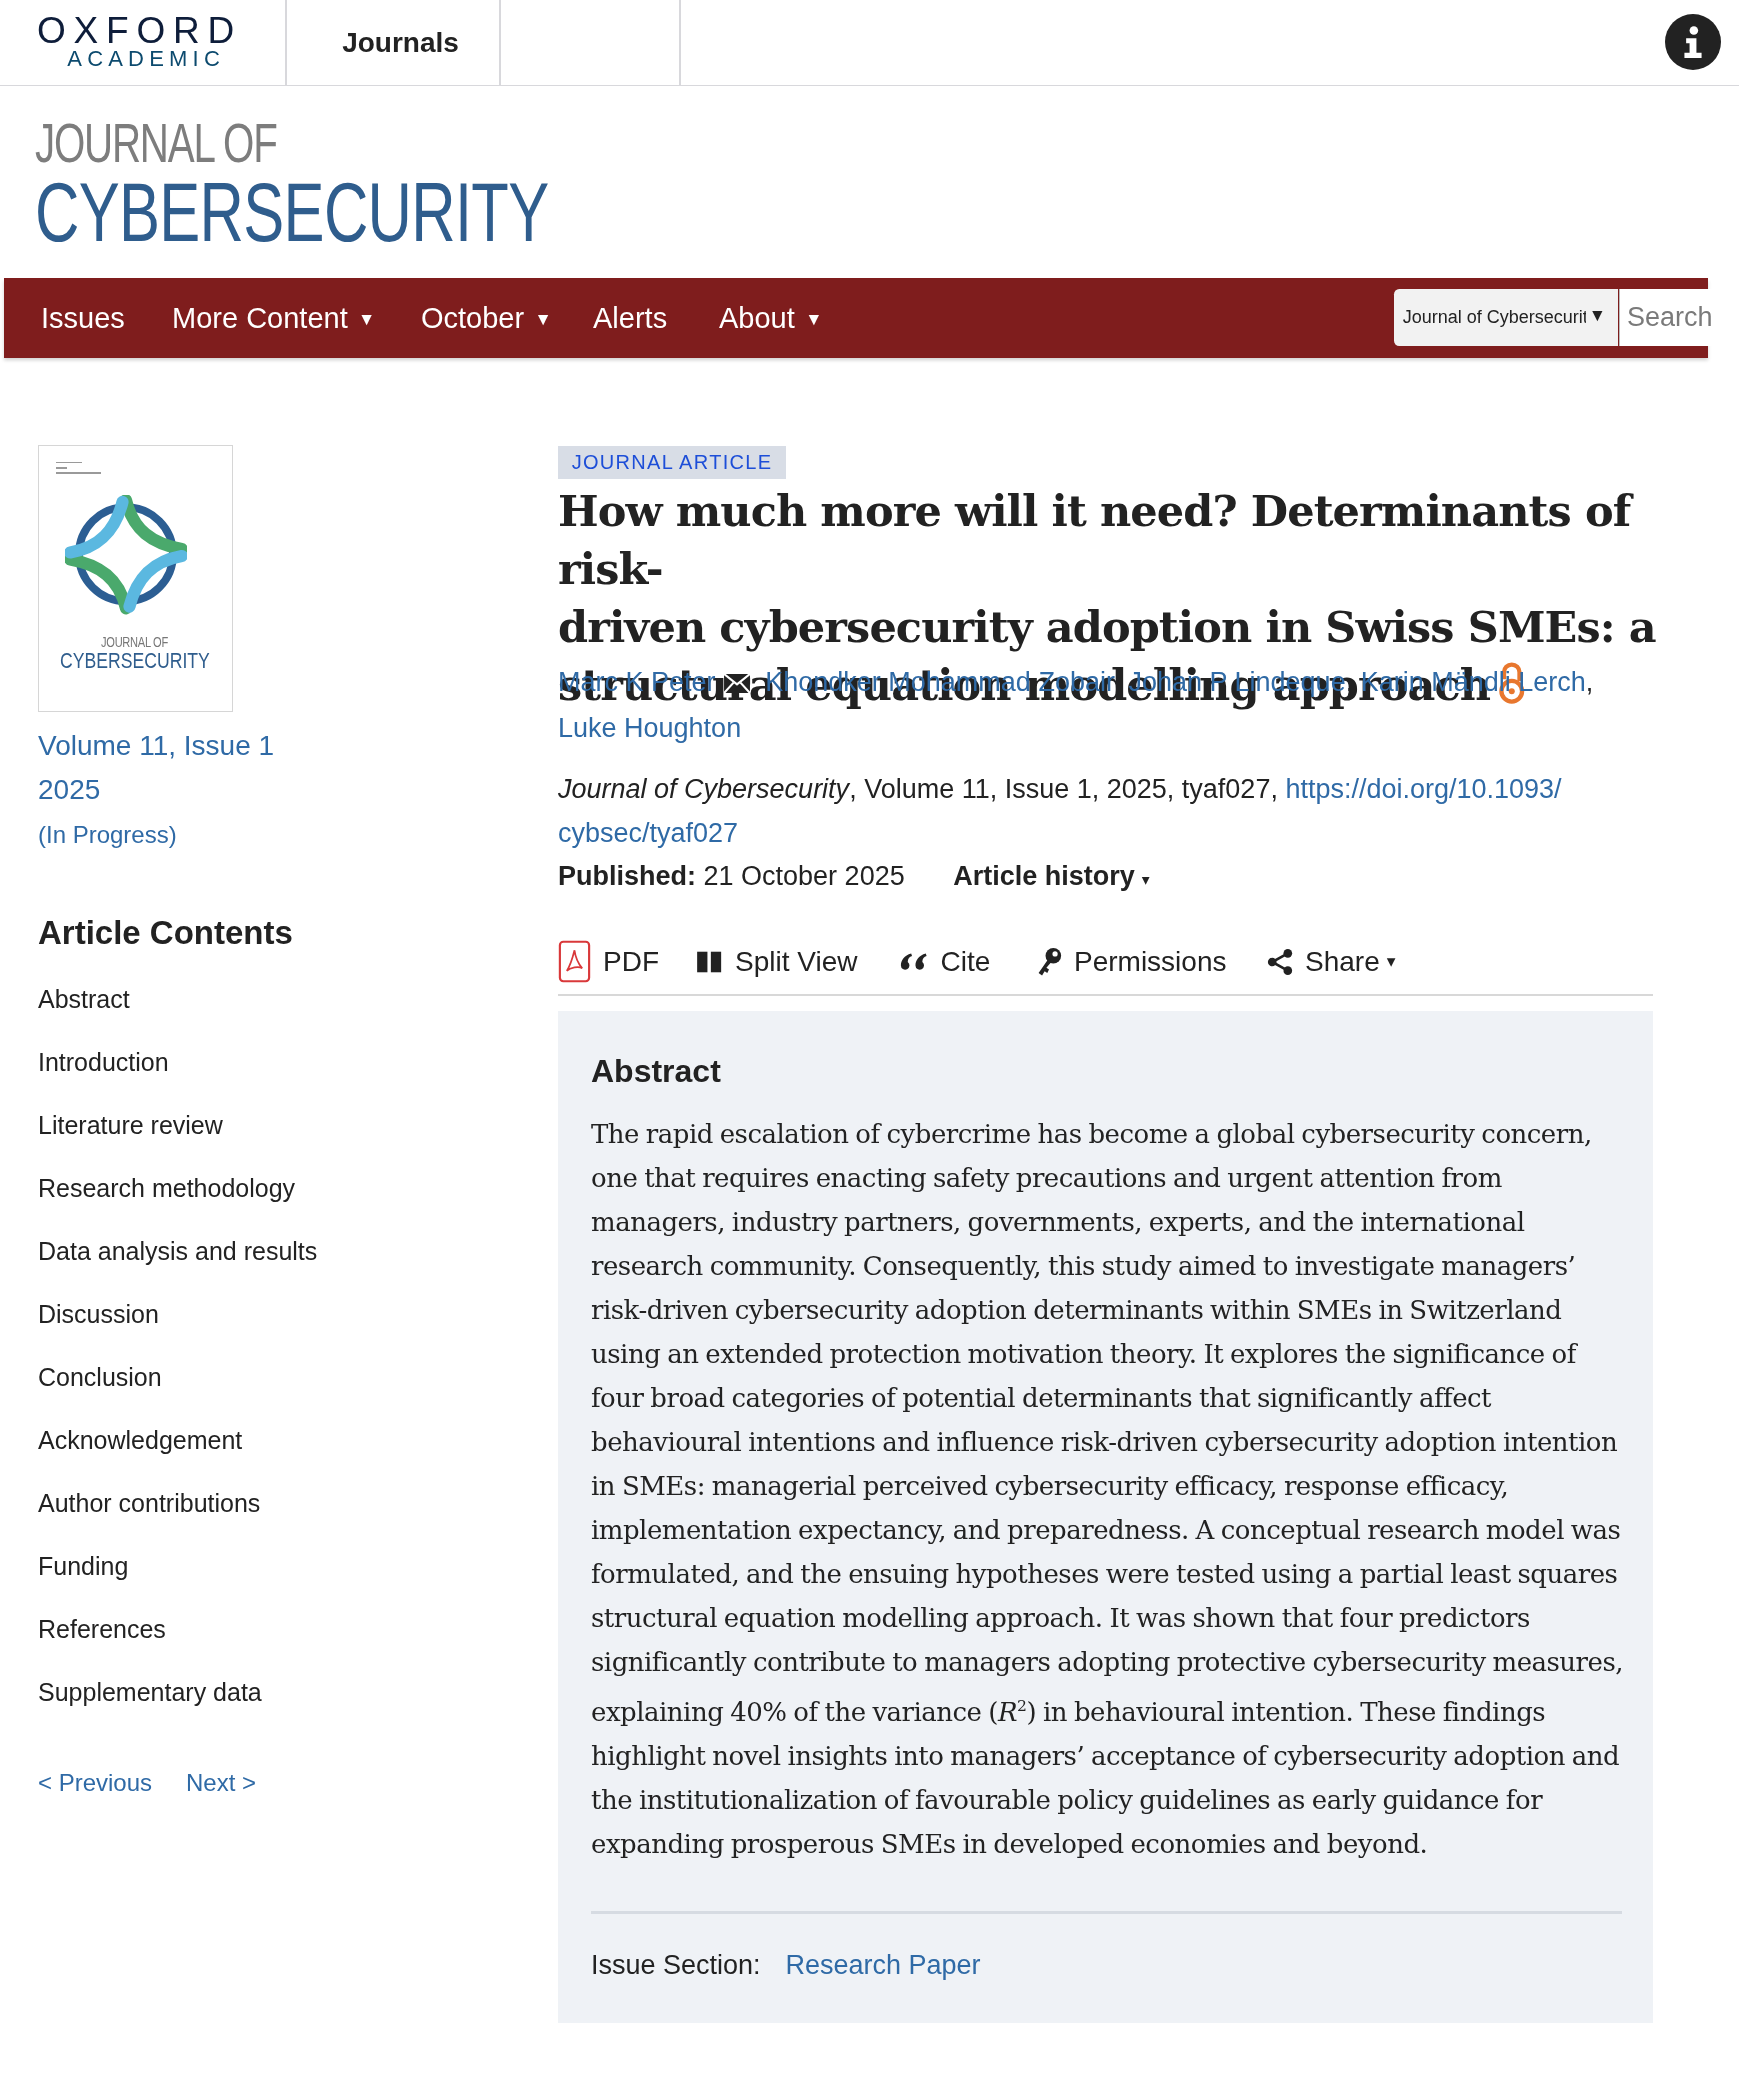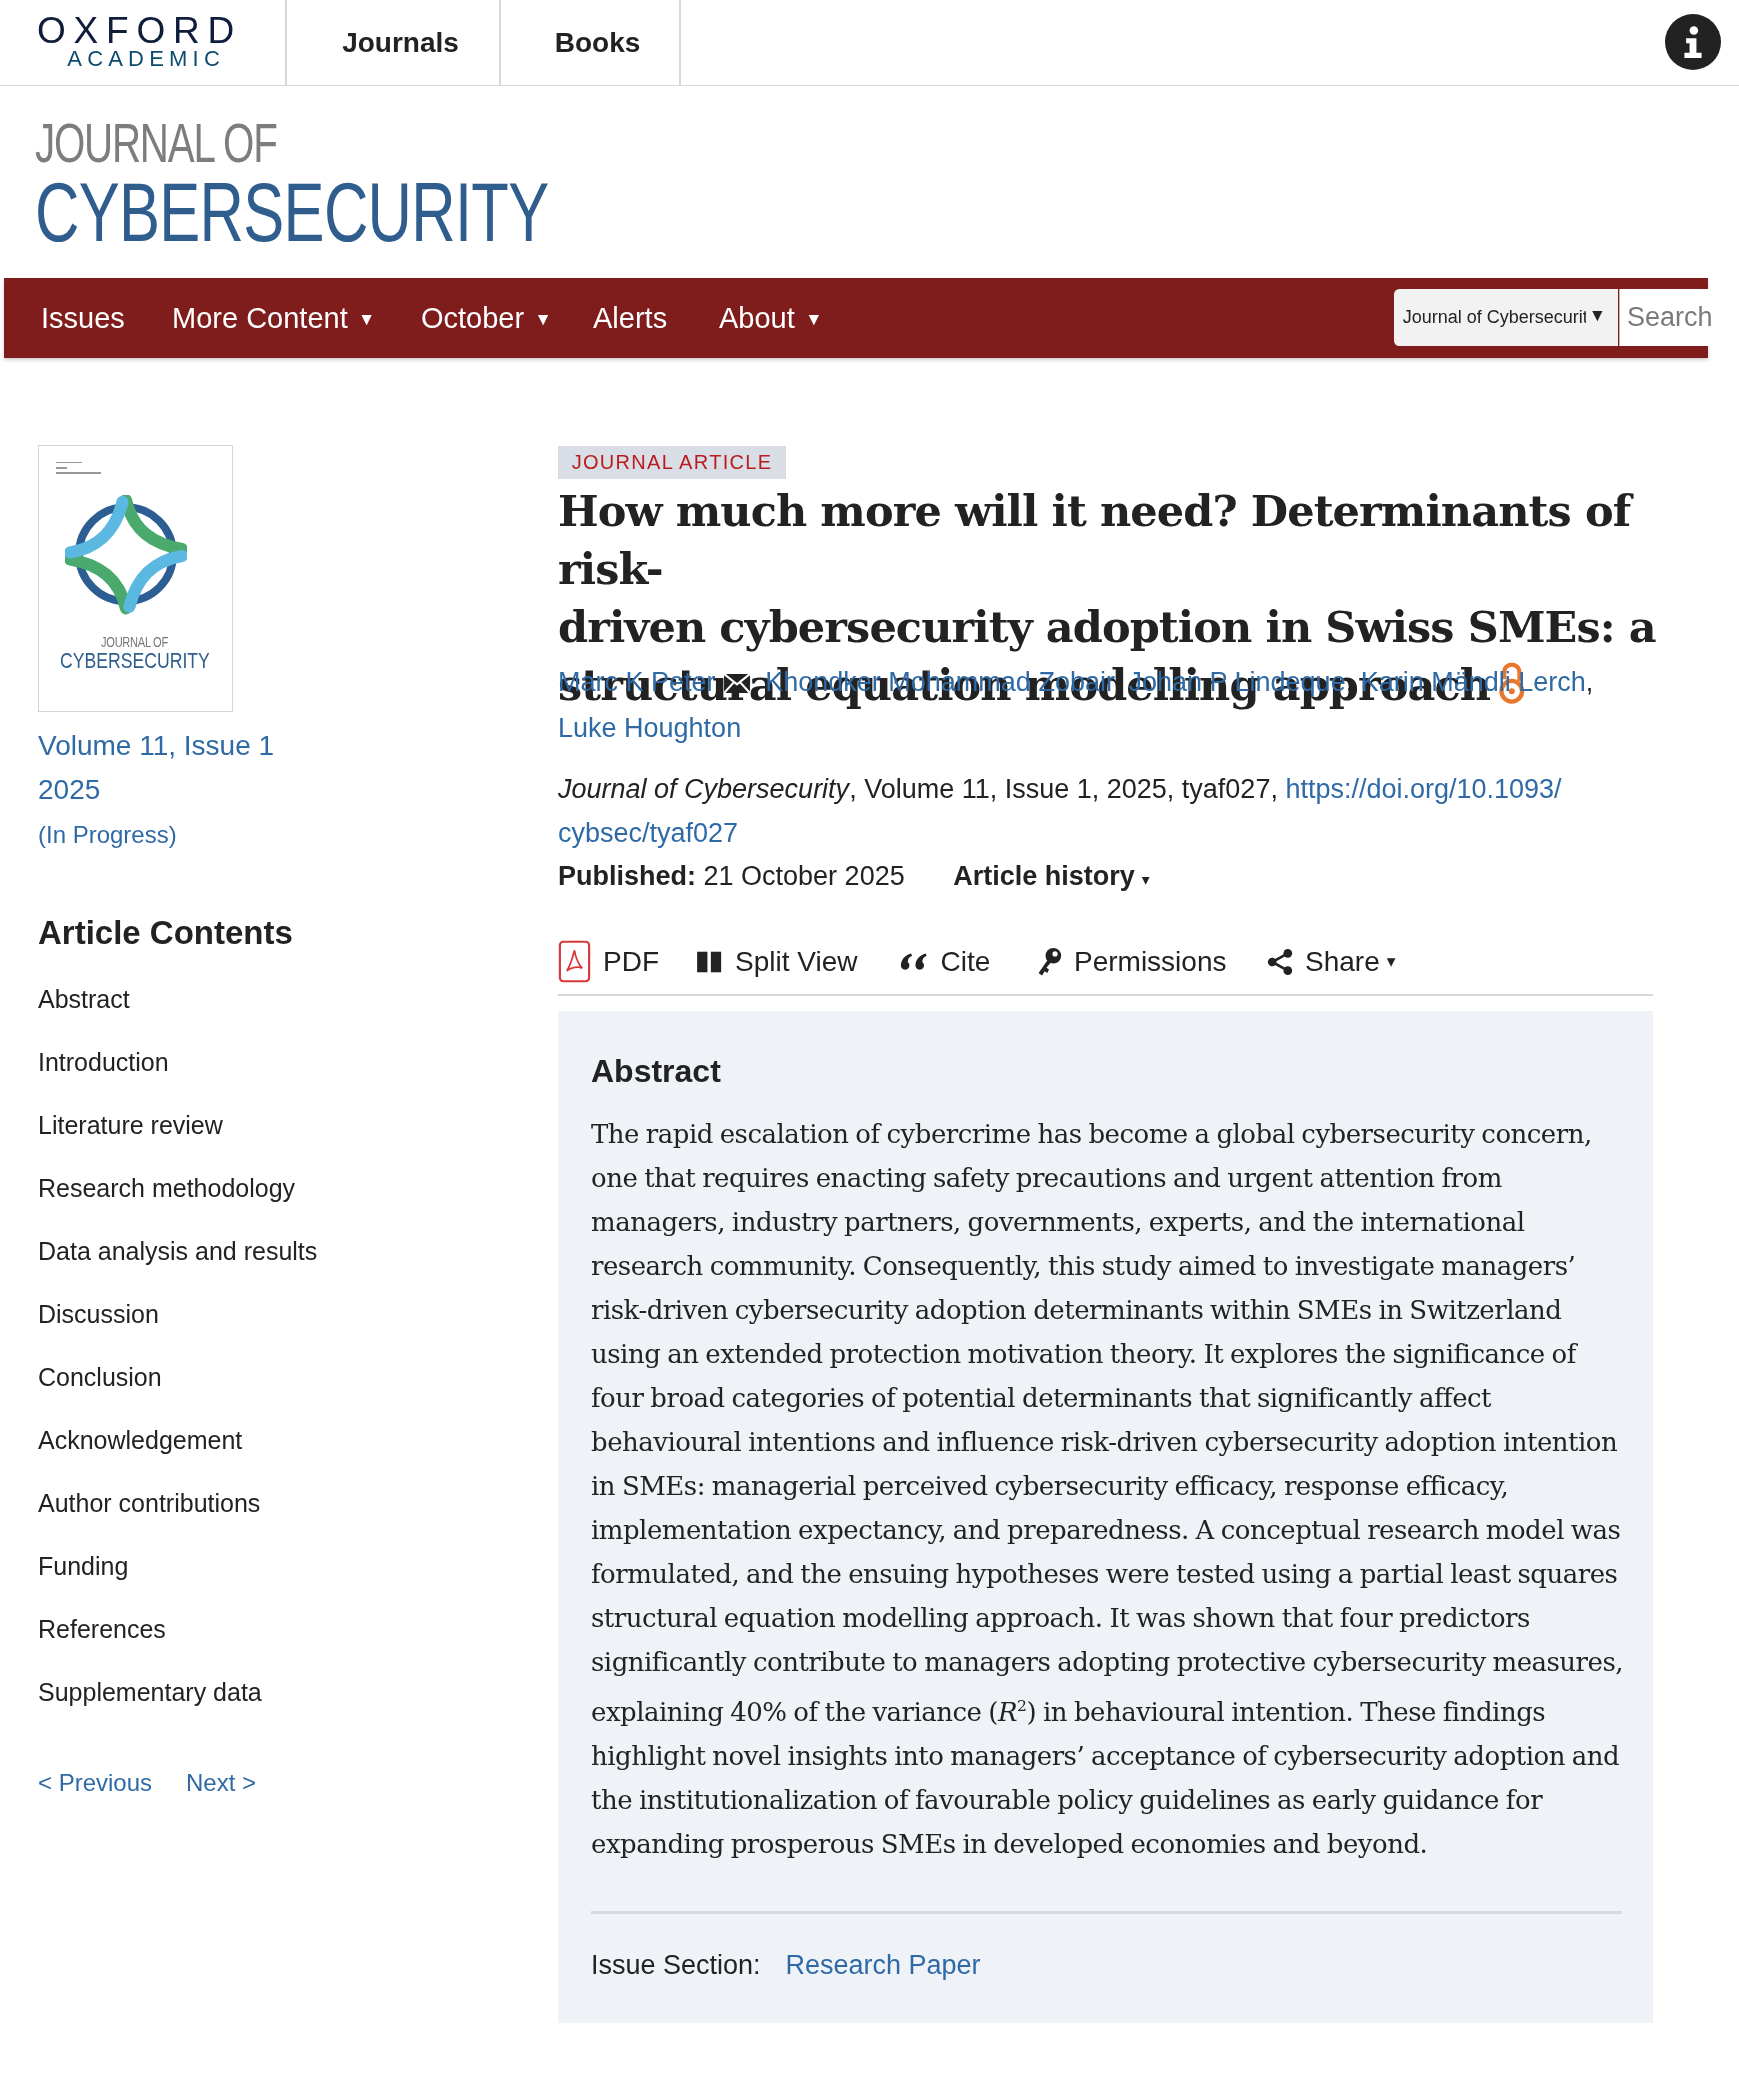--- a/index.html
+++ b/index.html
@@ -37,21 +37,21 @@
   .cover .c-of { position: absolute; left: 0; width: 191px; top: 188px; text-align: center; font-size: 14.8px; color: #777; letter-spacing: -0.4px; transform: scaleX(0.75); }
   .cover .c-cyber { position: absolute; left: 0; width: 191px; top: 202px; text-align: center; font-size: 22.6px; color: #2f5d8d; transform: scaleX(0.78); }
   .vol { position: absolute; left: 38px; font-size: 28px; color: #2f6aa6; line-height: 35px; }
   .vol-small { font-size: 24px; }
   .contents-title { position: absolute; left: 38px; top: 914px; font-size: 33px; font-weight: bold; color: #222; }
   .toc { position: absolute; left: 38px; top: 980px; list-style: none; }
   .toc li { height: 63px; font-size: 25px; color: #222; line-height: 38px; }
   .pager { position: absolute; top: 1769px; font-size: 24px; color: #2f6aa6; }
 
   
-  .badge { position: absolute; left: 558px; top: 446px; width: 228px; height: 33px; background: #d8dde6; font-size: 20px; letter-spacing: 1.3px; color: #b91c1c; display: flex; align-items: center; justify-content: center; }
+  .badge { position: absolute; left: 558px; top: 446px; width: 228px; height: 33px; background: #d8dde6; font-size: 20px; letter-spacing: 1.3px; color: #1d4ed8; display: flex; align-items: center; justify-content: center; }
   .title { position: absolute; left: 558px; top: 482px; width: 1104px; font-family: "DejaVu Serif", "Liberation Serif", serif; font-weight: bold; font-size: 43px; line-height: 58px; color: #222; letter-spacing: -0.9px; }
   .oa-icon { display: inline-block; vertical-align: -5.2px; margin-left: 7px; }
   .authors { position: absolute; left: 558px; top: 660px; width: 1130px; font-size: 27px; line-height: 44px; color: #2f6aa6; }
   .authors .sep { color: #222; }
   .mail-icon { display: inline-block; vertical-align: -1.7px; margin-left: 8.7px; }
   .citation { position: absolute; left: 558px; top: 767px; width: 1130px; font-size: 27px; line-height: 44px; color: #222; }
   .citation .jname { font-style: italic; }
   .citation .doi { color: #2f6aa6; }
   .published { position: absolute; left: 558px; top: 857px; font-size: 27px; line-height: 38px; color: #222; white-space: nowrap; }
   .published .lbl { font-weight: bold; }
@@ -75,21 +75,20 @@
 <body>
 
 <div class="topbar">
   <div class="oxford-logo">
     <div class="ox">OXFORD</div>
     <div class="ac">ACADEMIC</div>
   </div>
   <div class="top-divider" style="left:285px"></div>
   <div class="top-link" style="left:287px;width:212px">Journals</div>
   <div class="top-divider" style="left:499px"></div>
-  <div class="top-link" style="left:501px;width:178px">Books</div>
   <div class="top-divider" style="left:679px"></div>
   <div class="info-icon">
     <svg width="24" height="35" viewBox="0 0 28 40">
       <circle cx="15" cy="6" r="5" fill="#fff"></circle>
       <path d="M6 15 H18 V32 H24 V38 H4 V32 H10 V21 H6 Z" fill="#fff"></path>
     </svg>
   </div>
 </div>
 
 <div class="journal-banner">

